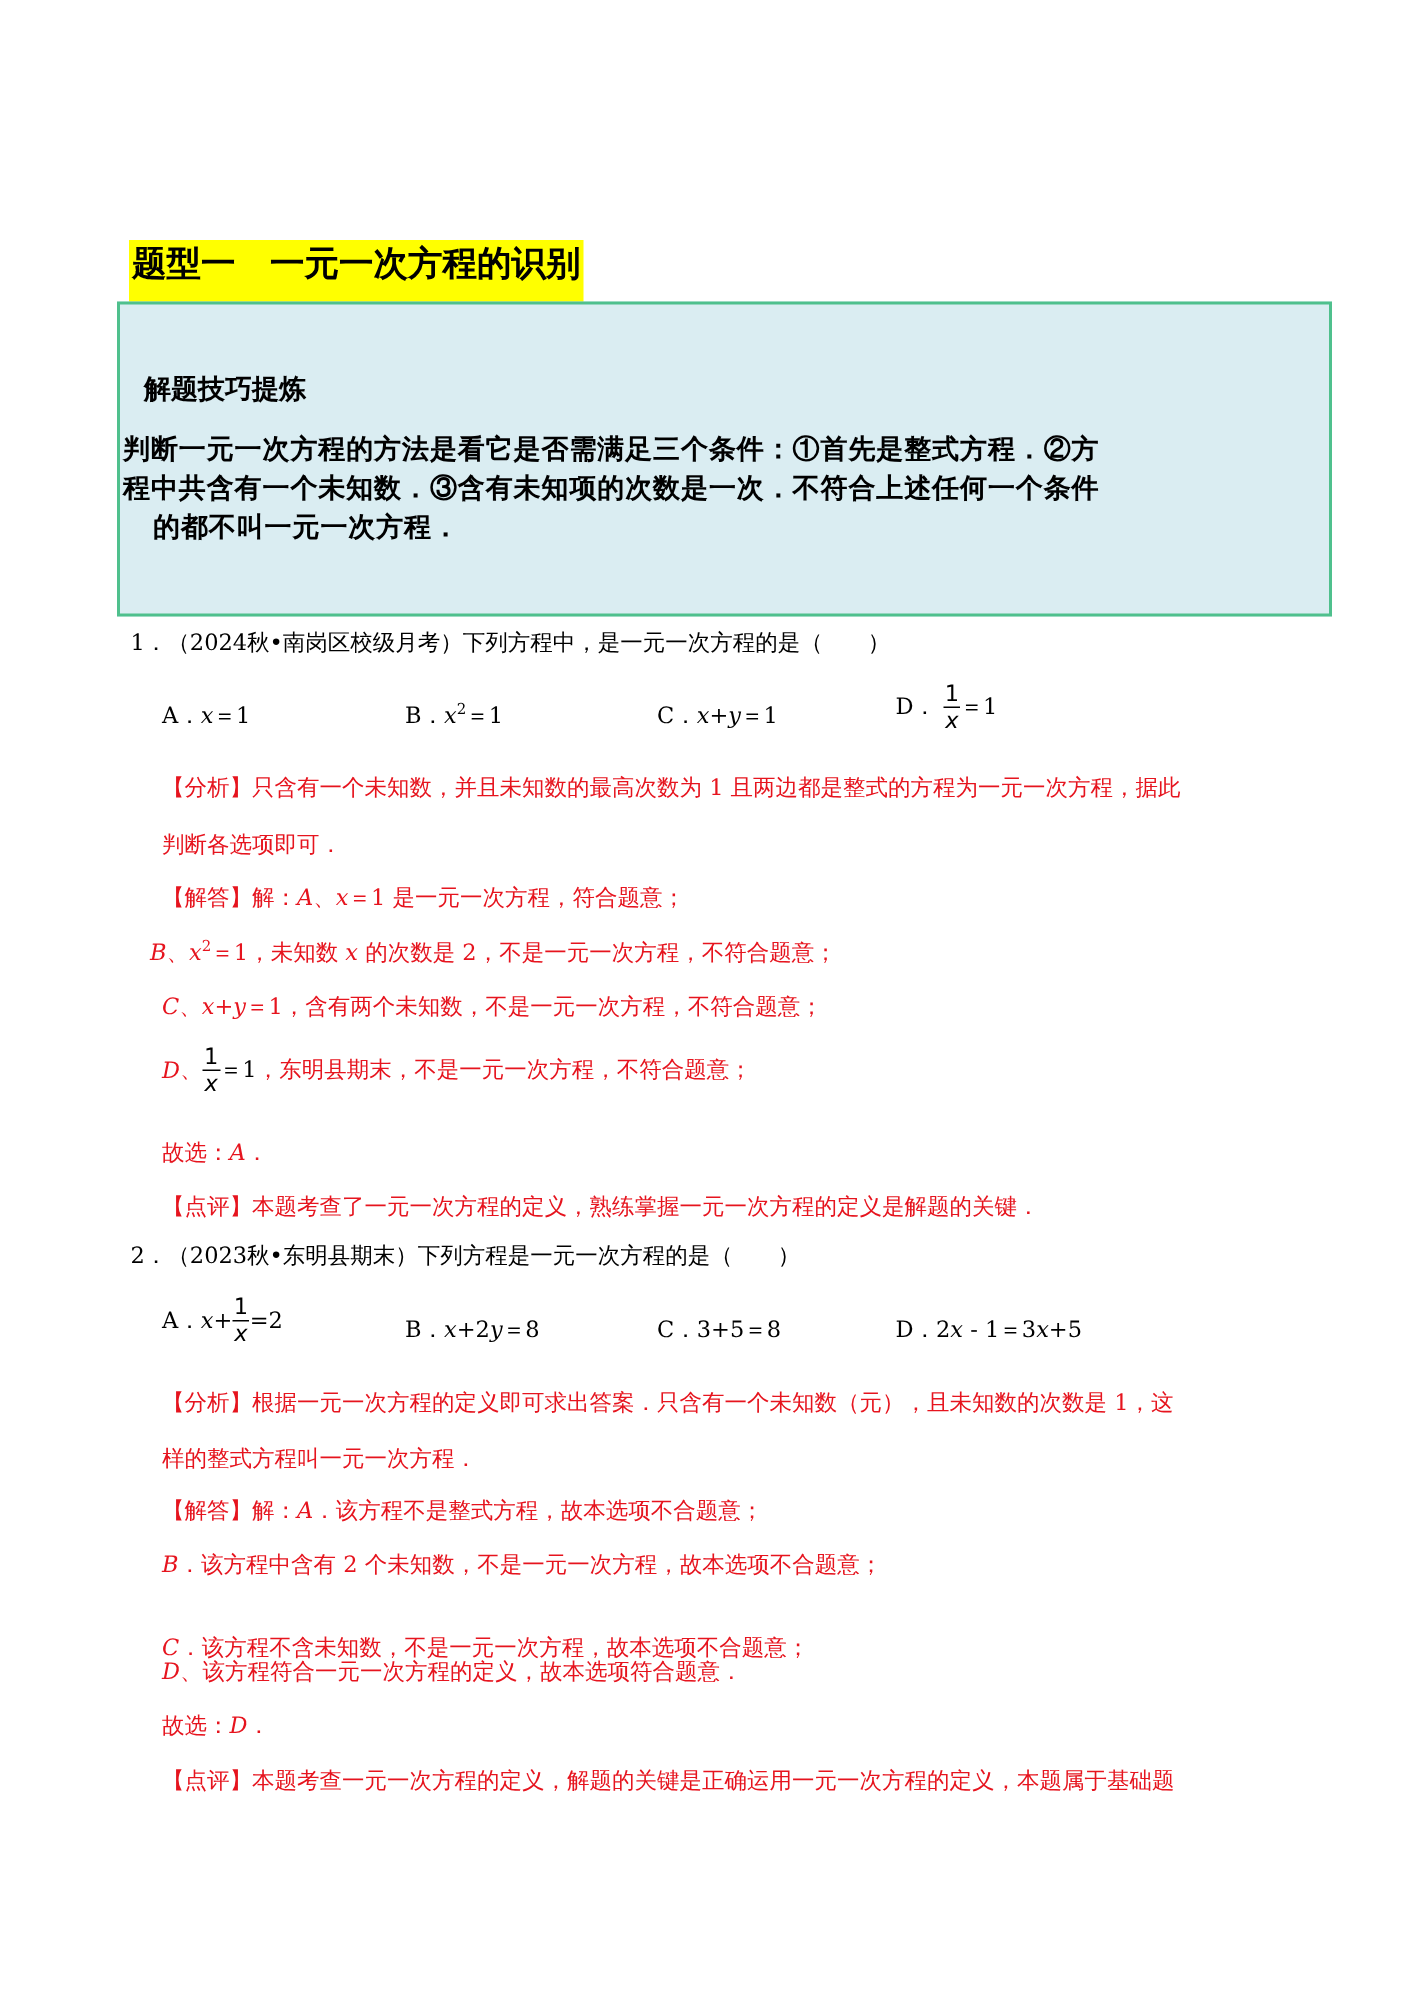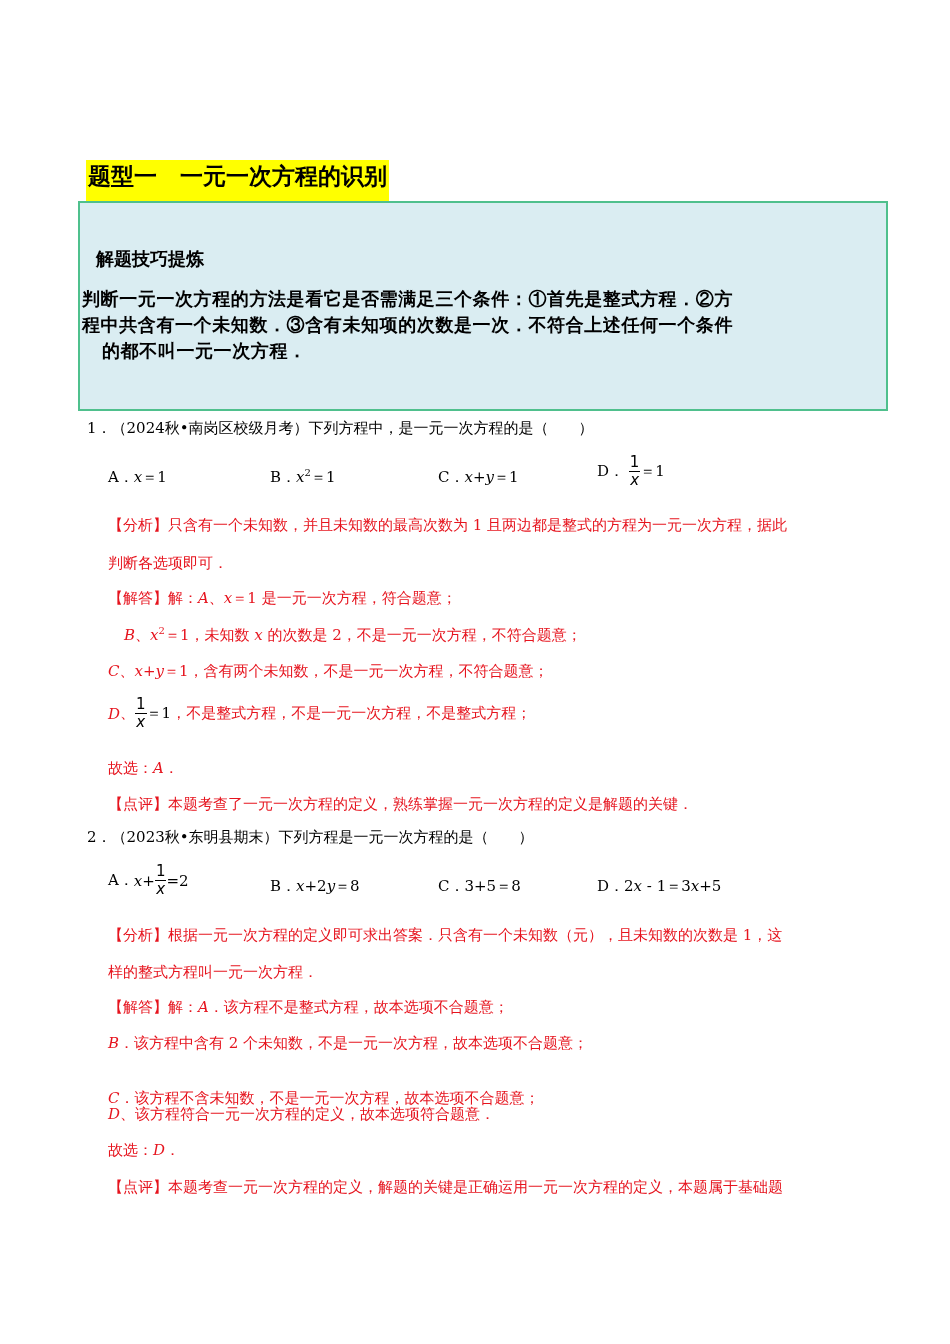--- a/index.html
+++ b/index.html
@@ -56,28 +56,28 @@
 </div>
 
 <div class="abs red" style="left:108px; top:516px;">
   <span>【分析】</span><span>只含有一个未知数，并且未知数的最高次数为 1 且两边都是整式的方程为一元一次方程，据此</span>
 </div>
 <div class="abs red" style="left:108px; top:554px;">判断各选项即可．</div>
 
 <div class="abs red" style="left:108px; top:589px;">
   <span>【解答】</span><span>解：</span><span class="it">A</span><span>、</span><span class="it">x</span><span>＝1</span><span> 是一元一次方程，符合题意；</span>
 </div>
-<div class="abs red" style="left:124px; top:626px;">
+<div class="abs red" style="left:100px; top:626px;">
   <span class="it">B</span><span>、</span><span class="it">x</span><sup>2</sup><span>＝1</span><span>，未知数 </span><span class="it">x</span><span> 的次数是 2，不是一元一次方程，不符合题意；</span>
 </div>
 <div class="abs red" style="left:108px; top:662px;">
   <span class="it">C</span><span>、</span><span class="it">x</span><span>+</span><span class="it">y</span><span>＝1</span><span>，含有两个未知数，不是一元一次方程，不符合题意；</span>
 </div>
 <div class="abs red" style="left:108px; top:697px;">
-  <span class="it" style="vertical-align:middle;">D</span><span style="vertical-align:middle;">、</span><span class="frac frac-black"><span class="num">1</span><span class="den">x</span></span><span style="vertical-align:middle; color:#000;">＝1</span><span style="vertical-align:middle;">，不是整式方程，不是一元一次方程，不是整式方程；</span>
+  <span class="it" style="vertical-align:middle;">D</span><span style="vertical-align:middle;">、</span><span class="frac frac-black"><span class="num">1</span><span class="den">x</span></span><span style="vertical-align:middle; color:#000;">＝1</span><span style="vertical-align:middle;">，东明县期末，不是一元一次方程，不符合题意；</span>
 </div>
 <div class="abs red" style="left:108px; top:759px;">
   <span>故选：</span><span class="it">A</span><span>．</span>
 </div>
 <div class="abs red" style="left:108px; top:795px;">
   <span>【点评】</span><span>本题考查了一元一次方程的定义，熟练掌握一元一次方程的定义是解题的关键．</span>
 </div>
 
 <div class="abs q" style="left:87px; top:828px;">
   <span>2．</span><span>（2023秋•东明县期末）下列方程是一元一次方程的是（　　）</span>

